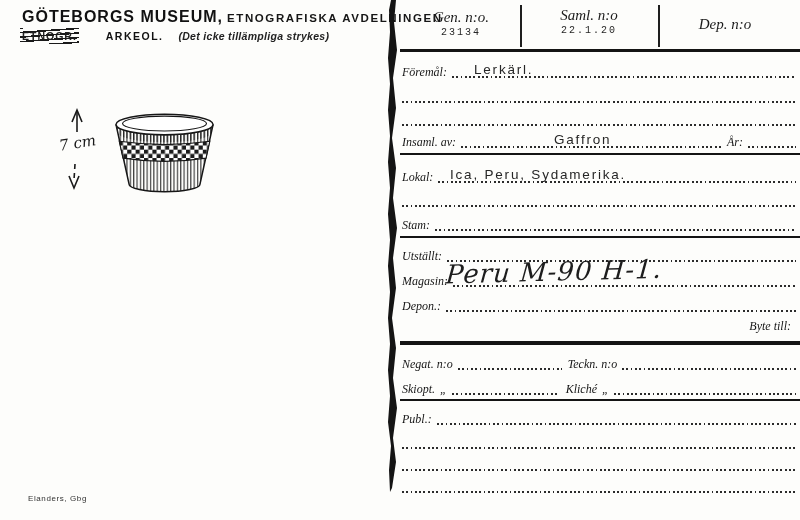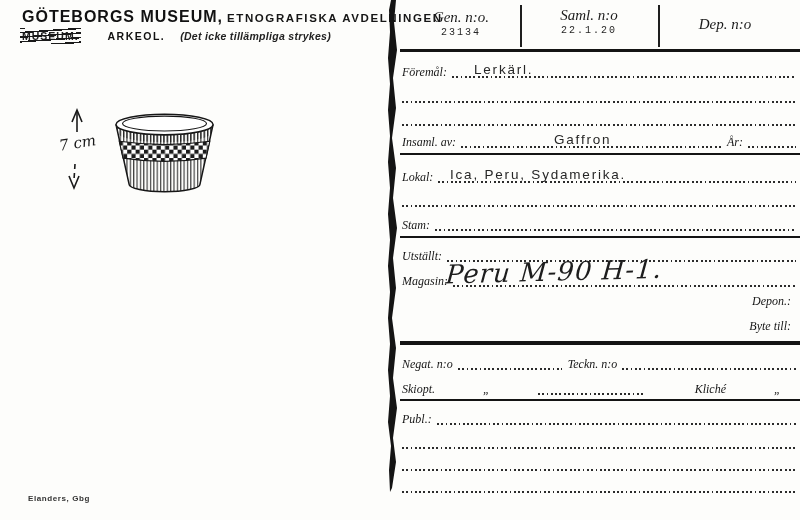--- a/index.html
+++ b/index.html
@@ -15,21 +15,21 @@
   .option-line { position:absolute; left:22px; top:30px; white-space:nowrap; font-family:"Liberation Sans", sans-serif; font-size:10.5px; }
   .struck { position:relative; font-weight:bold; letter-spacing:1px; color:#222; margin-right:26px; }
   .struck::after {
     content:""; position:absolute; left:-2px; right:-2px; top:-2px; bottom:-2px;
     background:repeating-linear-gradient(-4deg, transparent 0 1px, #1a1a1a 1px 2.6px, transparent 2.6px 4.6px);
   }
   .kept { font-weight:bold; letter-spacing:1.5px; margin-right:12px; color:#111; }
   .instr { font-style:italic; font-weight:bold; font-size:10.5px; color:#222; letter-spacing:0.3px; }
   .sketch-area { position:absolute; left:58px; top:100px; width:180px; height:105px; }
   .dim-note { position:absolute; left:1px; top:34px; font-family:"DejaVu Serif", serif; font-style:italic; font-size:15px; transform:rotate(-9deg); color:#1a1a1a; }
-  .printer { position:absolute; left:28px; top:494px; font-family:"Liberation Sans", sans-serif; font-size:8px; letter-spacing:0.6px; color:#333;font-weight:bold; }
+  .printer { position:absolute; left:28px; top:494px; font-family:"Liberation Sans", sans-serif; font-size:8px; letter-spacing:0.6px; color:#333; }
   
   .divider { position:absolute; left:386px; top:0; width:14px; height:500px; }
   
   .hcell { position:absolute; text-align:center; font-style:italic; font-size:15px; }
   .hcell .val { font-style:normal; font-family:"Liberation Mono", monospace; font-size:10px; letter-spacing:2px; color:#262626; margin-top:1px; }
   .vsep { position:absolute; width:1.5px; background:#1e1e1e; }
   .solidline { position:absolute; background:#141414; }
   .dotfull { position:absolute; height:2px;
     background-image:repeating-linear-gradient(90deg,#2b2b2b 0 1.8px,transparent 1.8px 4.3px); }
   .row { position:absolute; left:402px; width:394px; height:20px; display:flex; align-items:flex-end; }
@@ -45,21 +45,21 @@
 </head>
 <body>
 
 <div class="page">
 
   <div class="museum-line">
     <span class="museum-name">GÖTEBORGS MUSEUM,</span>
     <span class="museum-dept">ETNOGRAFISKA AVDELNINGEN</span>
   </div>
   <div class="option-line">
-    <span class="struck">MUSEUM.</span>
+    <span class="struck">ETNOGR.</span>
     <span class="kept">ARKEOL.</span>
     <span class="instr">(Det icke tillämpliga strykes)</span>
   </div>
 
   <div class="sketch-area">
 
     <svg style="position:absolute;left:6px;top:4px;" width="28" height="92" viewBox="0 0 28 92">
       <path d="M8,18 L13,6 L18,18" fill="none" stroke="#1a1a1a" stroke-width="1.6"></path>
       <line x1="13" y1="7" x2="13" y2="28" stroke="#1a1a1a" stroke-width="1.6"></line>
       <line x1="11" y1="60" x2="10" y2="76" stroke="#1a1a1a" stroke-width="1.6" stroke-dasharray="5,4"></line>
@@ -144,37 +144,37 @@
   <div class="row" style="top:244px;">
     <span class="lbl">Utställt:</span>
     <span class="dotline"></span>
   </div>
   <div class="row" style="top:269px;">
     <span class="lbl">Magasin:</span>
     <span class="dotline"></span>
   </div>
   <div class="handwriting">Peru M-90 H-1.</div>
 
-  <div class="row" style="top:294px;flex-direction:column;">
+  <div class="row" style="top:294px;">
     <span class="lbl">Depon.:</span>
     <span class="dotline"></span>
   </div>
   <div class="row" style="top:319px;flex-direction:column;">
     <span class="lbl">Byte till:</span>
     <span class="dotline"></span>
   </div>
   <div class="solidline" style="left:400px; top:341px; width:400px; height:3.5px;"></div>
 
   <div class="row" style="top:352px;">
     <span class="lbl" style="font-style:italic;">Negat. n:o</span>
     <span class="dotline fixed" style="width:104px;"></span>
     <span class="lbl" style="margin-left:6px;">Teckn.  n:o</span>
     <span class="dotline"></span>
   </div>
-  <div class="row" style="top:377px;gap:43px;">
+  <div class="row" style="top:377px;">
     <span class="lbl">Skiopt.</span>
     <span class="lbl">„</span>
     <span class="dotline fixed" style="width:106px;"></span>
     <span class="lbl" style="margin-left:8px;">Kliché</span>
     <span class="lbl">„</span>
     <span class="dotline"></span>
   </div>
   <div class="solidline" style="left:400px; top:399px; width:400px; height:2px;"></div>
 
   <div class="row" style="top:407px;">

